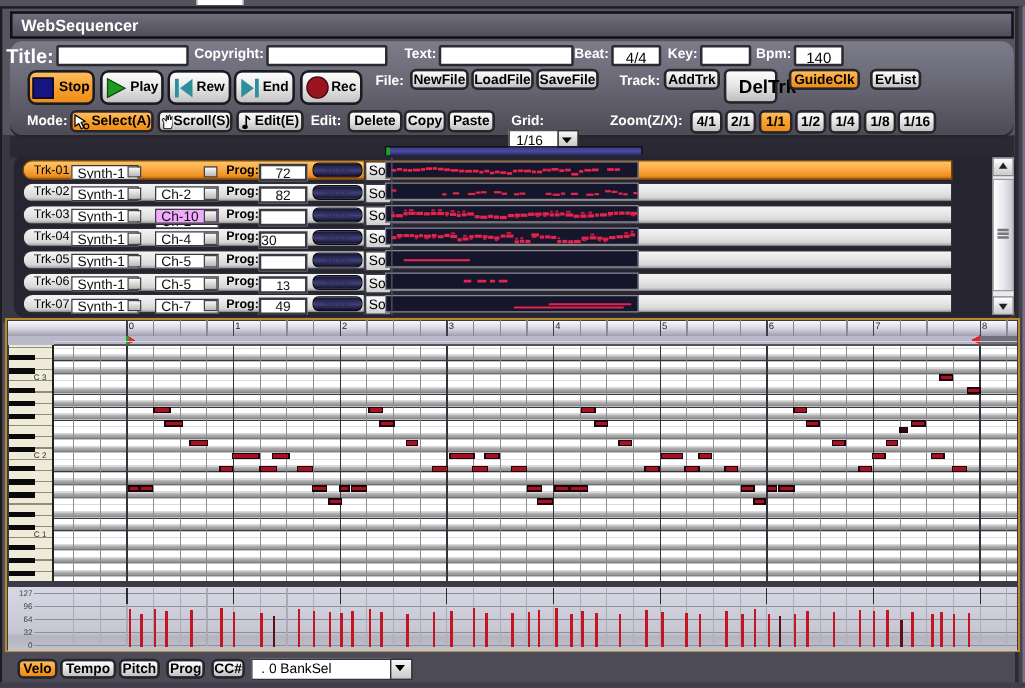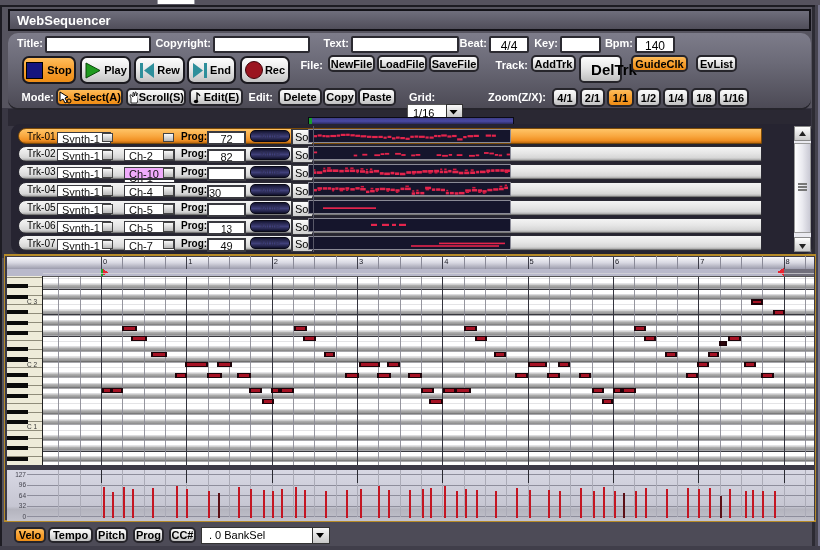--- a/index.html
+++ b/index.html
@@ -17,21 +17,21 @@
 <div class="" style="position:absolute;left:0;top:7px;width:2px;height:539px;background:#1d1c23;"></div>
 <div class="" style="position:absolute;left:812px;top:7px;width:3px;height:539px;background:#2c2b33;"></div>
 <div class="" style="position:absolute;left:815px;top:5px;width:3px;height:545px;background:#45434e;"></div>
 <div class="" style="position:absolute;left:818px;top:5px;width:2px;height:545px;background:#74738a;"></div>
 <div class="" style="position:absolute;left:2px;top:7px;width:810px;height:539px;background:#56545f;"></div>
 <div class="" style="position:absolute;left:2px;top:108px;width:810px;height:150px;background:#393743;"></div>
 <div class="" style="position:absolute;left:8px;top:109px;width:803px;height:17px;background:#2a2833;"></div>
 <div class="" style="position:absolute;left:8px;top:9px;width:803px;height:22px;background:linear-gradient(#6f6e7c,#504e5a);border:2px solid #121117;box-sizing:border-box;"></div>
 <div class="" style="position:absolute;left:17px;top:13px;font-size:13px;color:#fff;font-weight:bold;">WebSequencer</div>
 <div class="" style="position:absolute;left:8px;top:33px;width:803px;height:75px;background:linear-gradient(#7d7c8a,#6b6a77 40%,#4c4a55);border-radius:10px;box-shadow:0 2px 0 #26252c;"></div>
-<div class="lbl" style="position:absolute;right:777px;top:37px;font-size:11px;">Title:</div>
+<div class="lbl" style="position:absolute;right:777px;top:37px;font-size:16px;">Title:</div>
 <div class="inp" style="position:absolute;left:45px;top:36px;width:102px;height:13px;">
       <div style="text-align:center;font-size:12px;color:#000;line-height:17px;overflow:hidden;height:13px;"></div>
     </div>
 <div class="lbl" style="position:absolute;right:609px;top:37px;font-size:11px;">Copyright:</div>
 <div class="inp" style="position:absolute;left:213px;top:36px;width:93px;height:13px;">
       <div style="text-align:center;font-size:12px;color:#000;line-height:17px;overflow:hidden;height:13px;"></div>
     </div>
 <div class="lbl" style="position:absolute;right:471px;top:37px;font-size:11px;">Text:</div>
 <div class="inp" style="position:absolute;left:351px;top:36px;width:104px;height:13px;">
       <div style="text-align:center;font-size:12px;color:#000;line-height:17px;overflow:hidden;height:13px;"></div>

